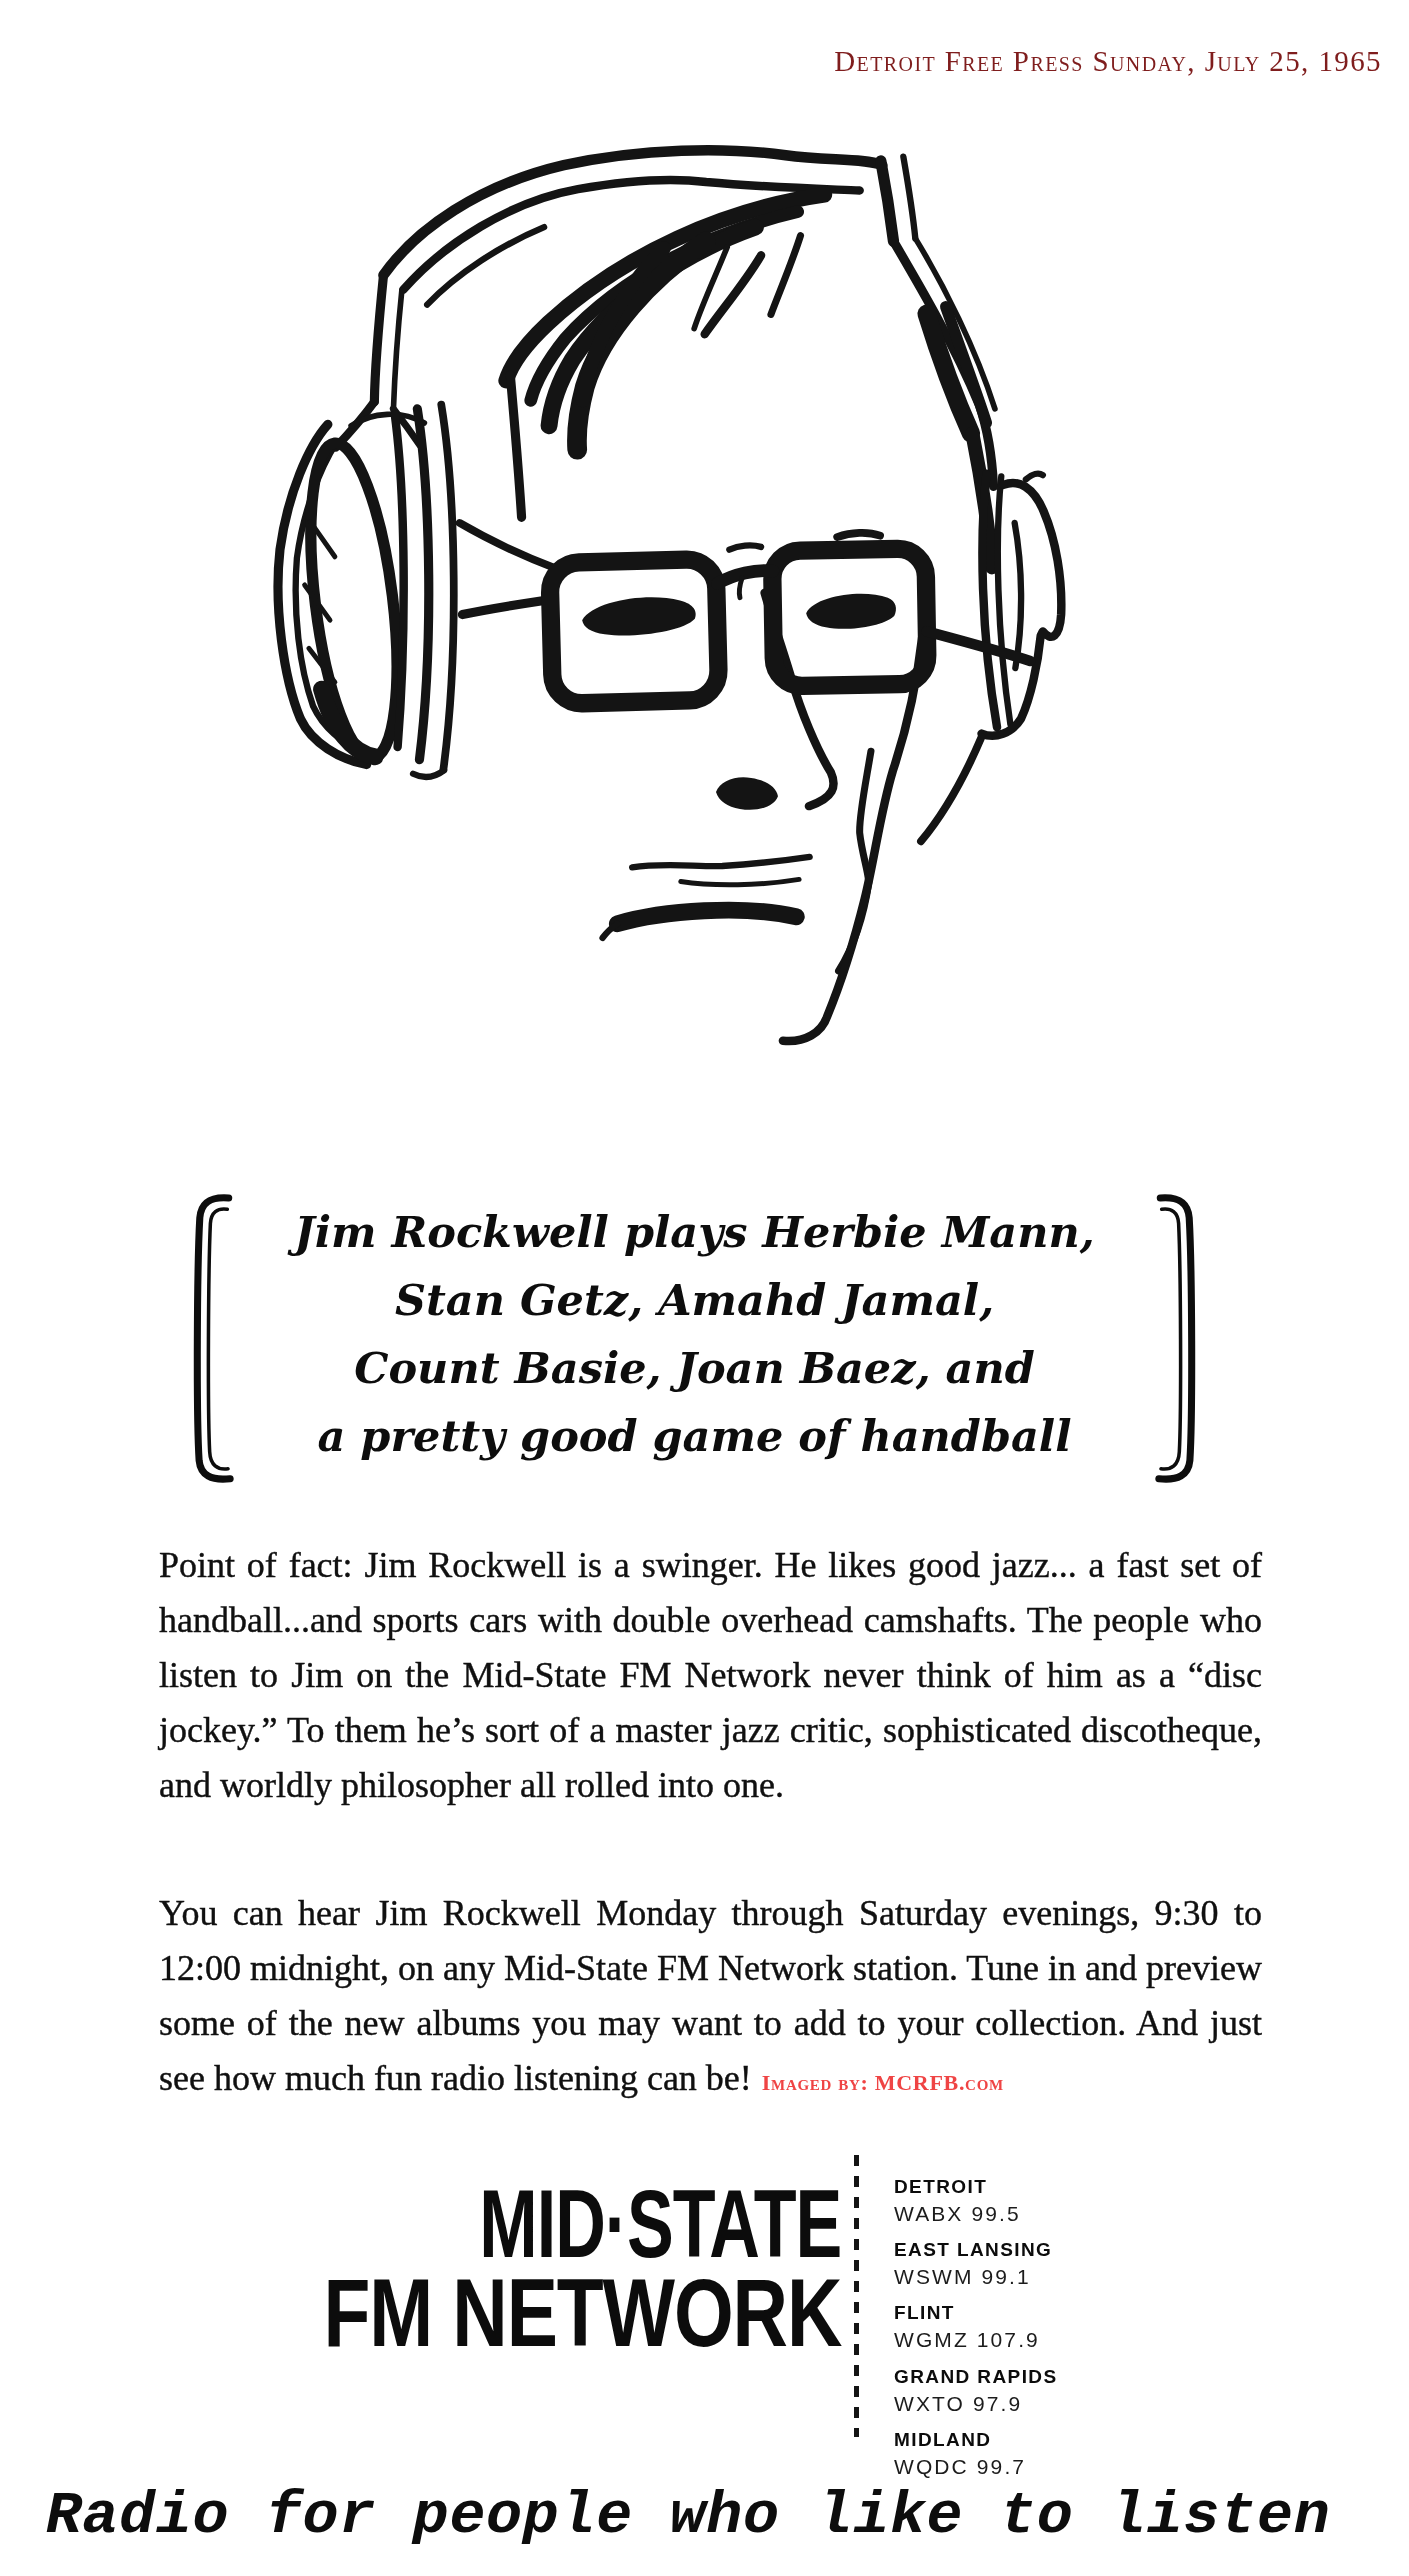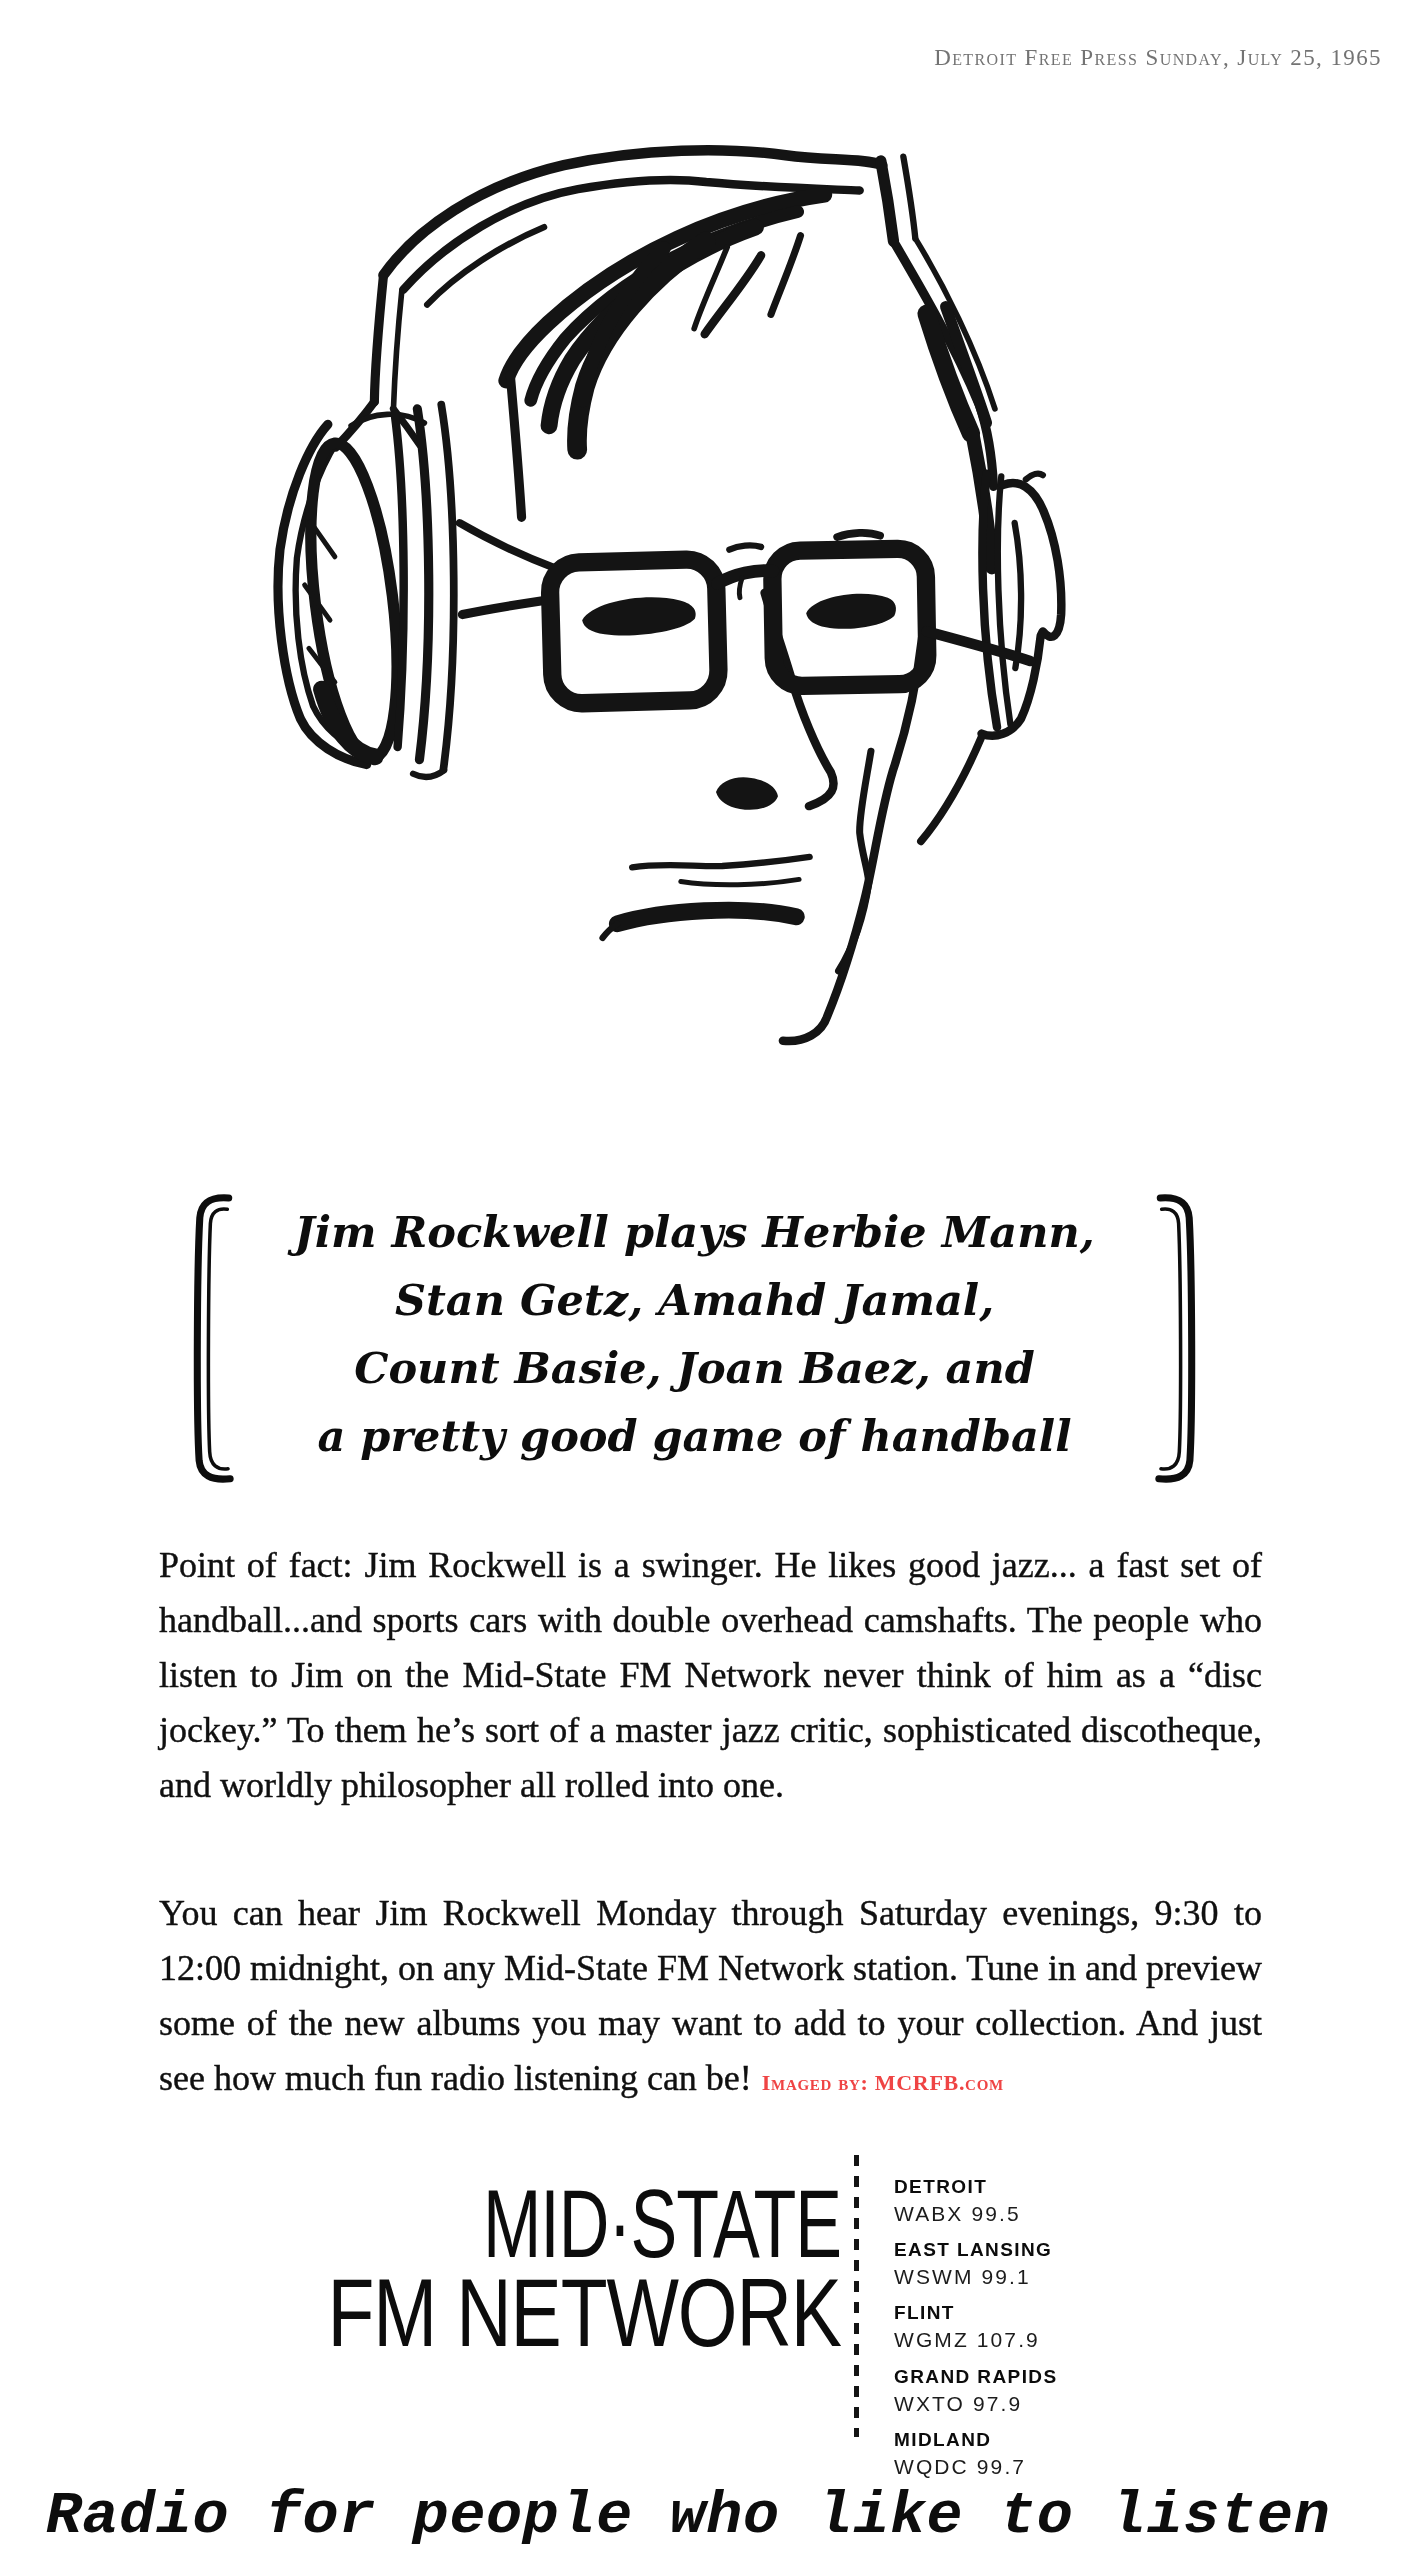--- a/index.html
+++ b/index.html
@@ -10,22 +10,22 @@
     background:#ffffff;
     overflow:hidden;
     font-family:"Liberation Serif", serif;
     color:#111;
   }
   
   .masthead{
     position:absolute;top:45px;right:28px;
     font-family:"Liberation Serif", serif;
     font-variant:small-caps;
-    font-size:23px;letter-spacing:1.4px;
-    color:#737373;
+    font-size:29px;letter-spacing:1.4px;
+    color:#7f1d1d;
     white-space:nowrap;
   }
   
   .illo{position:absolute;left:268px;top:127px;width:803px;height:930px;}
   .illo svg{display:block;width:100%;height:100%;}
   
   .headline{
     position:absolute;left:189px;top:1191px;width:1011px;height:299px;
   }
   .headline .lines{
@@ -60,21 +60,21 @@
     -webkit-text-stroke:0px transparent;
     white-space:nowrap;
     padding-left:10px;
     font-weight:bold;
   }
   
   .logo{
     position:absolute;right:569px;top:2179px;
     text-align:right;
     font-family:"Liberation Sans", sans-serif;
-    font-weight:normal;color:#0c0c0c;
+    font-weight:bold;color:#0c0c0c;
     line-height:89px;font-size:96px;
     white-space:nowrap;
   }
   .logo .l1{display:block;transform:scaleX(0.73);transform-origin:right center;letter-spacing:-1.4px;}
   .logo .l2{display:block;transform:scaleX(0.80);transform-origin:right center;letter-spacing:-1.4px;}
   .divider{
     position:absolute;left:854px;top:2155px;height:282px;width:5px;
     background:repeating-linear-gradient(to bottom,#141414 0 11.3px,transparent 11.3px 21px);
   }
   .stations{

